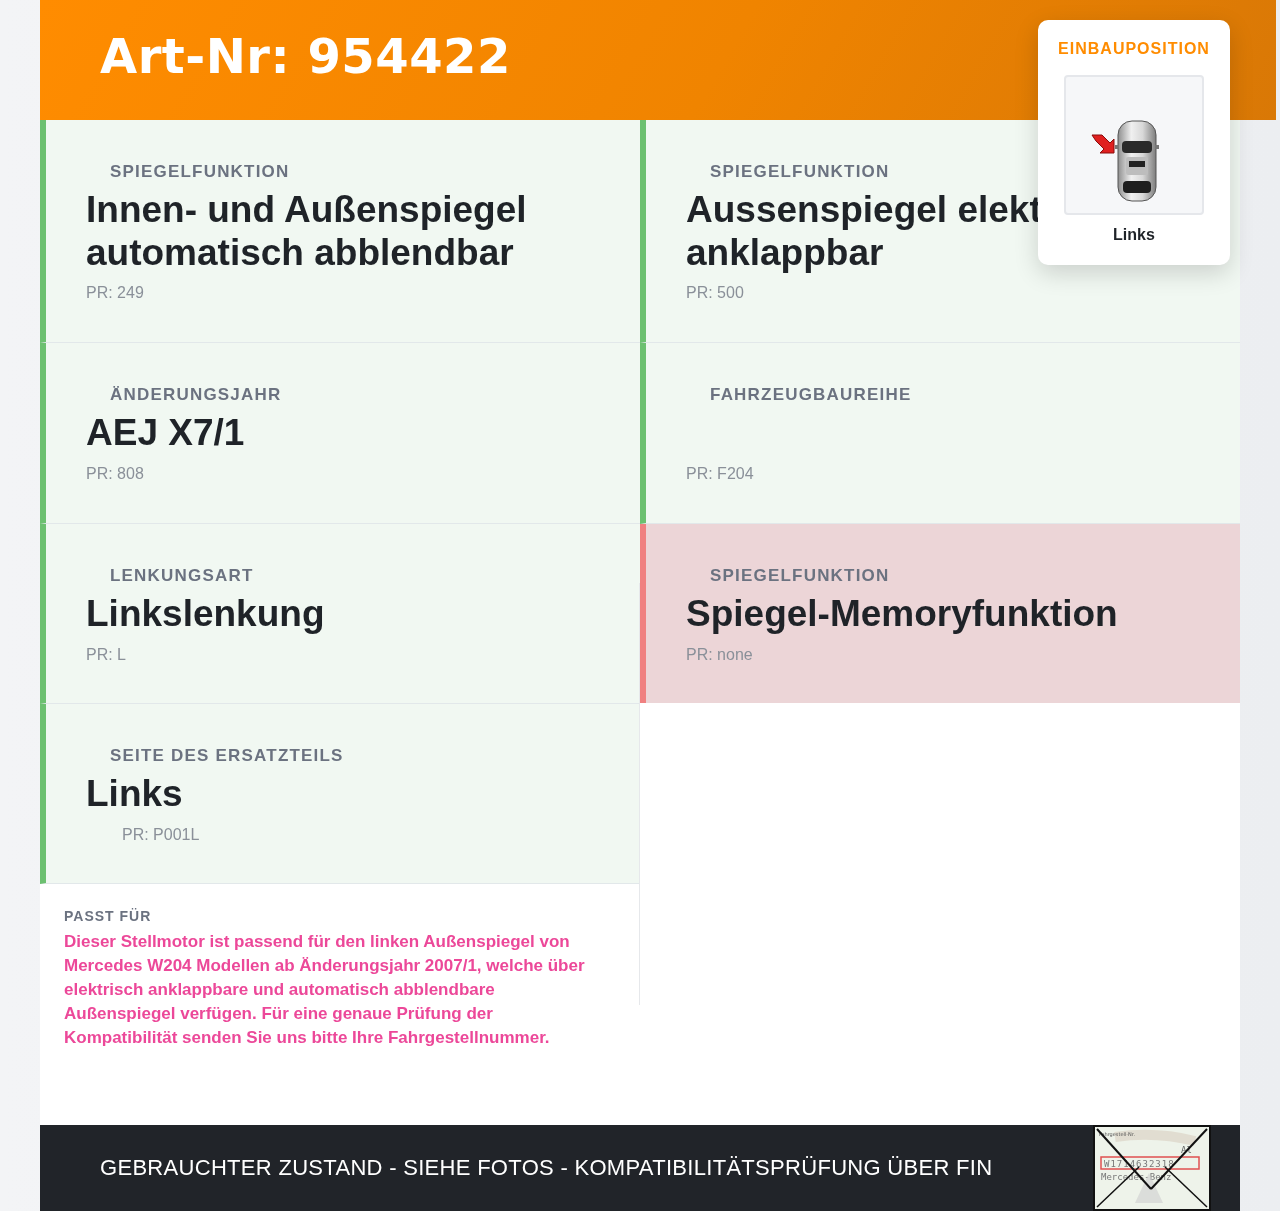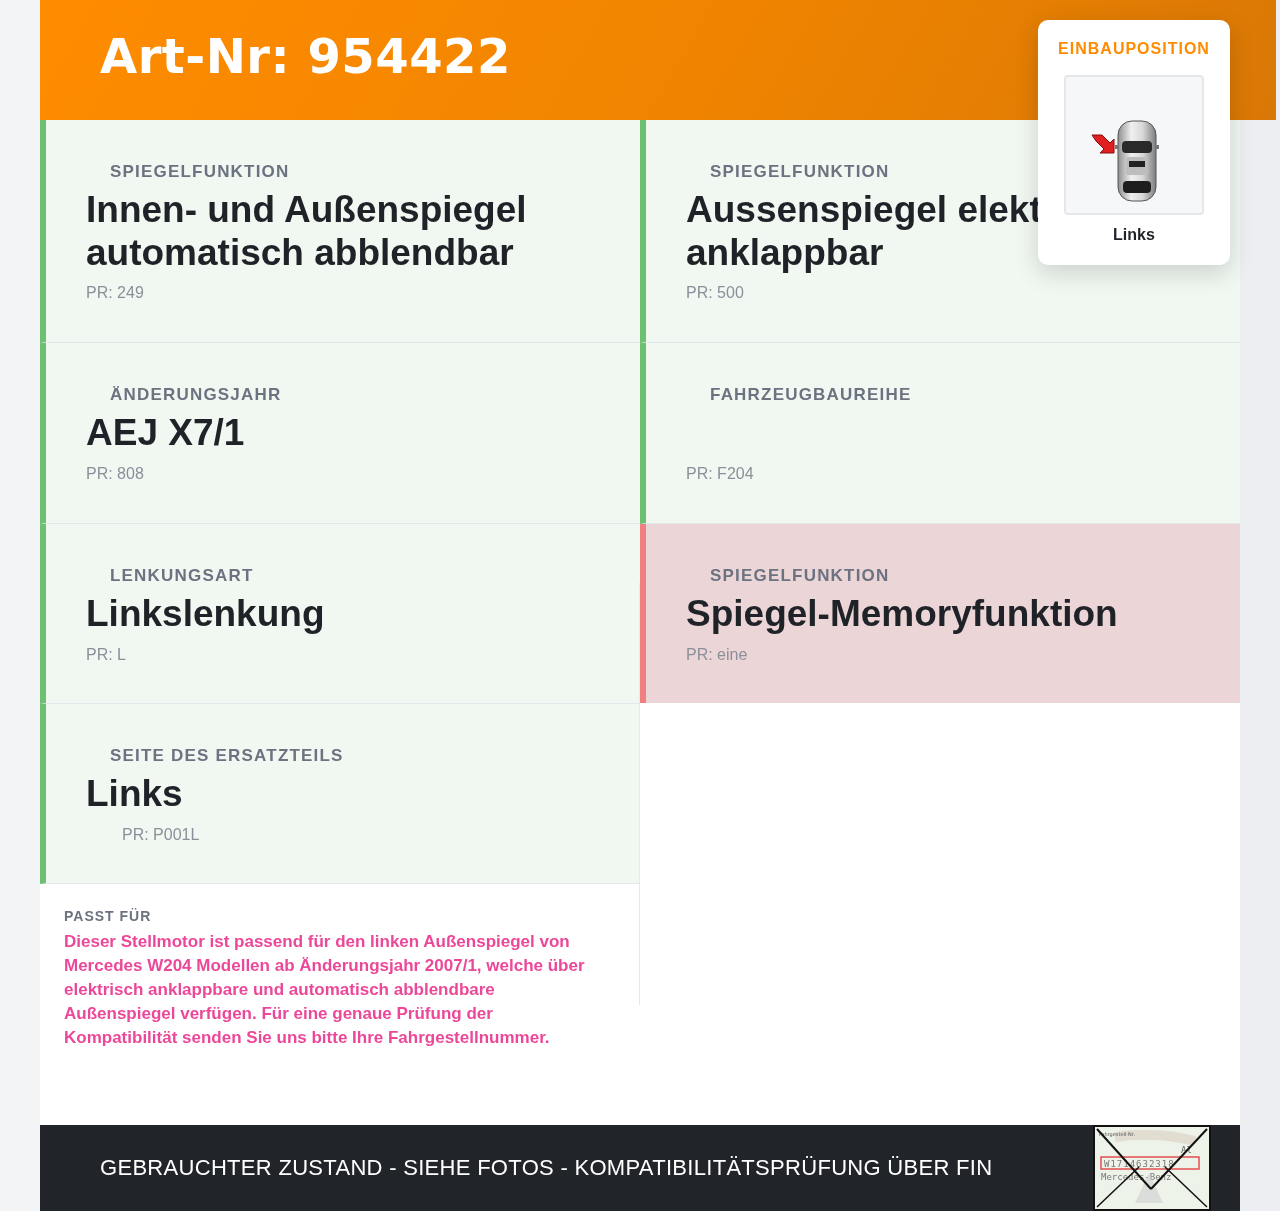--- a/index.html
+++ b/index.html
@@ -205,21 +205,21 @@
     </div>
 
     <div class="cell" style="left:0;top:404px;height:180px;">
       <div class="cell-label" style="top:42px;">Lenkungsart</div>
       <div class="cell-value" style="top:68px;">Linkslenkung</div>
       <div class="cell-pr" style="top:122px;">PR: L</div>
     </div>
     <div class="cell neg" style="left:600px;top:404px;height:179px;border-bottom:none;">
       <div class="cell-label" style="top:42px;">Spiegelfunktion</div>
       <div class="cell-value" style="top:68px;">Spiegel-Memoryfunktion</div>
-      <div class="cell-pr" style="top:122px;">PR: eine</div>
+      <div class="cell-pr" style="top:122px;">PR: none</div>
     </div>
 
     <div class="cell" style="left:0;top:584px;height:180px;">
       <div class="cell-label" style="top:42px;">Seite des Ersatzteils</div>
       <div class="cell-value" style="top:68px;">Links</div>
       <div class="cell-pr" style="top:122px;margin-left:36px;">PR: P001L</div>
     </div>
   </div>
 
   <div class="col-divider"></div>

